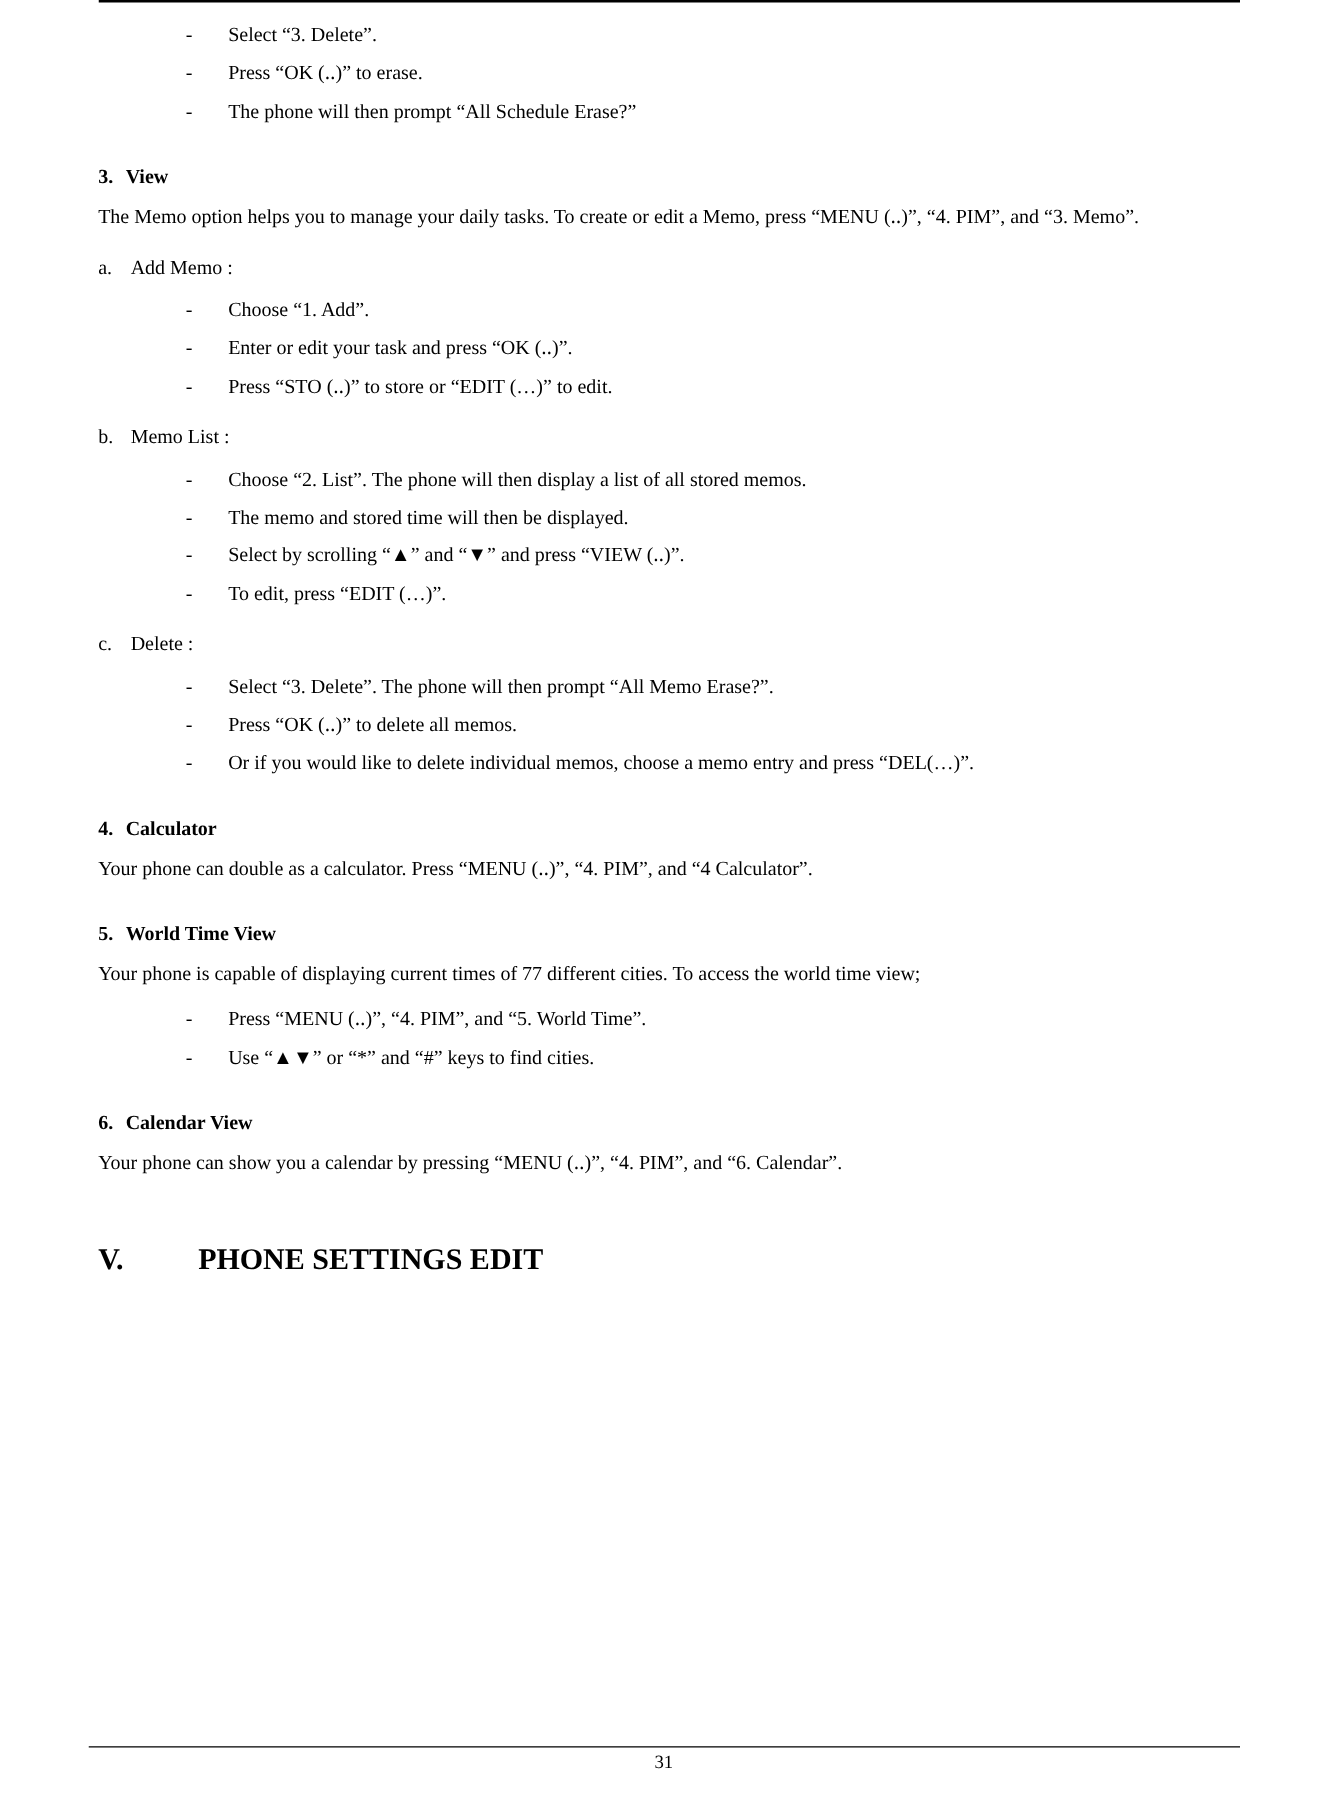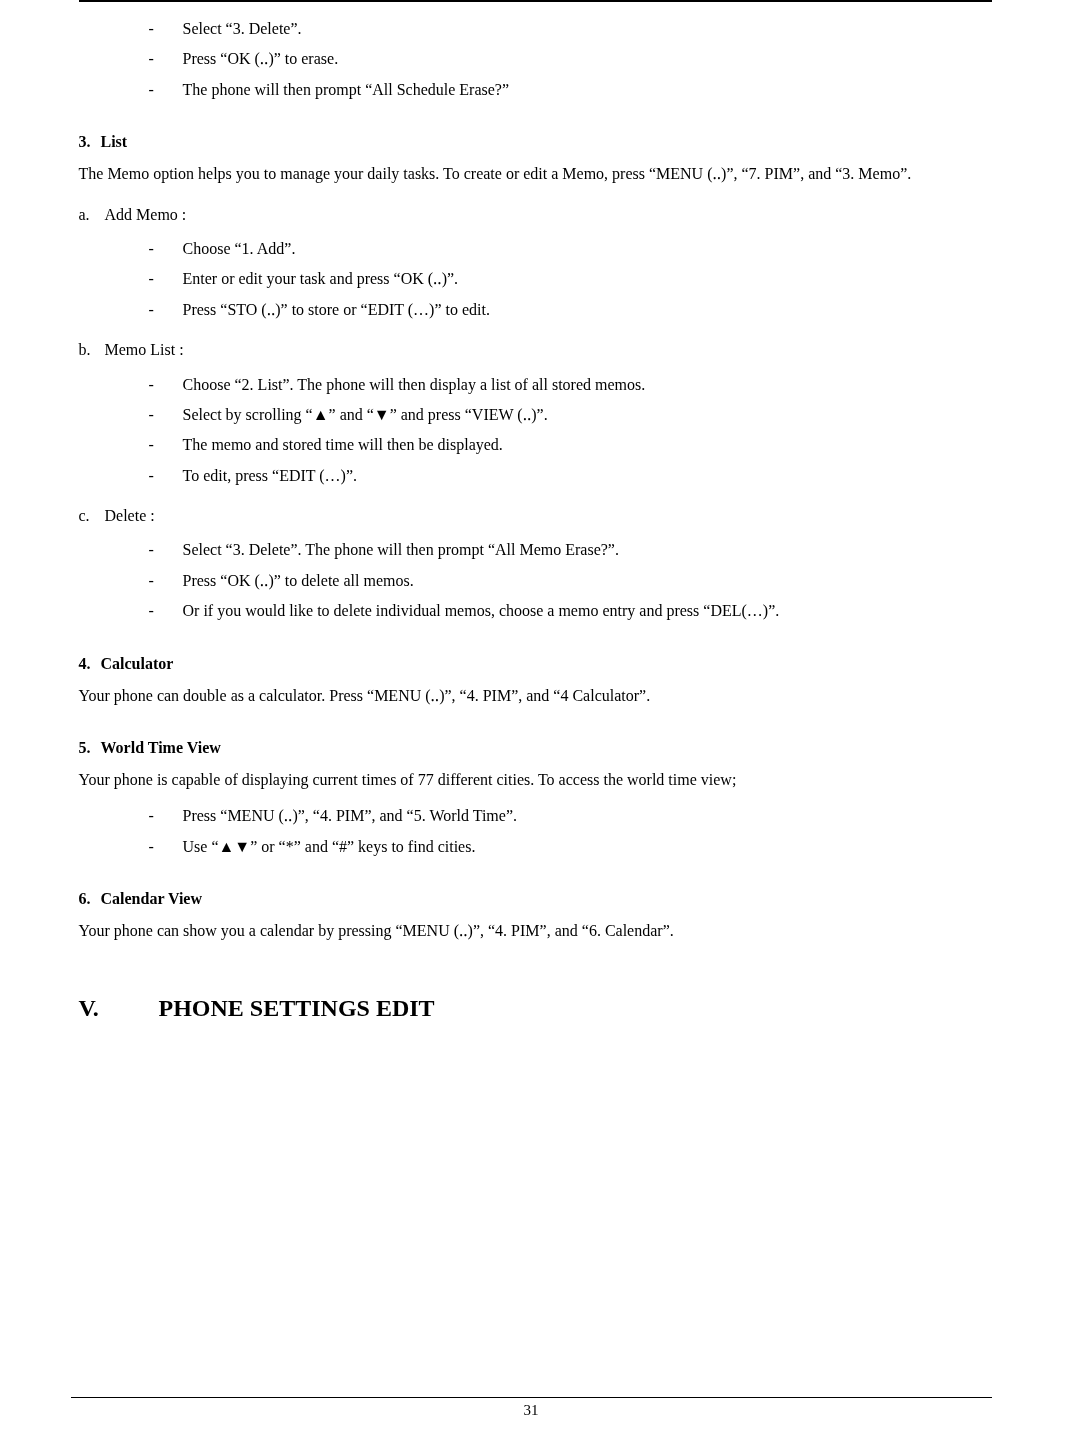--- a/index.html
+++ b/index.html
@@ -89,40 +89,40 @@
 <div class="page">
   <div class="top-rule"></div>
 
   <ul class="dash top">
     <li>Select “3. Delete”.</li>
     <li>Press “OK (‥)” to erase.</li>
     <li>The phone will then prompt “All Schedule Erase?”</li>
   </ul>
 
   <div class="sec-heading">
-    <span class="num">3.</span><span>List</span>
+    <span class="num">3.</span><span>View</span>
   </div>
-  <div class="body-para">The Memo option helps you to manage your daily tasks.    To create or edit a Memo, press “MENU (‥)”, “7. PIM”, and “3. Memo”.</div>
+  <div class="body-para">The Memo option helps you to manage your daily tasks.    To create or edit a Memo, press “MENU (‥)”, “4. PIM”, and “3. Memo”.</div>
 
   <div class="lettered">
     <span class="letter">a.</span><span>Add Memo :</span>
   </div>
   <ul class="dash">
     <li>Choose “1. Add”.</li>
     <li>Enter or edit your task and press “OK (‥)”.</li>
     <li>Press “STO (‥)” to store or “EDIT (…)” to edit.</li>
   </ul>
 
   <div class="lettered">
     <span class="letter">b.</span><span>Memo List :</span>
   </div>
   <ul class="dash">
     <li>Choose “2. List”. The phone will then display a list of all stored memos.</li>
+    <li>The memo and stored time will then be displayed.</li>
     <li>Select by scrolling “▲” and “▼” and press “VIEW (‥)”.</li>
-    <li>The memo and stored time will then be displayed.</li>
     <li>To edit, press “EDIT (…)”.</li>
   </ul>
 
   <div class="lettered">
     <span class="letter">c.</span><span>Delete :</span>
   </div>
   <ul class="dash">
     <li>Select “3. Delete”. The phone will then prompt “All Memo Erase?”.</li>
     <li>Press “OK (‥)” to delete all memos.</li>
     <li>Or if you would like to delete individual memos, choose a memo entry and press “DEL(…)”.</li>

